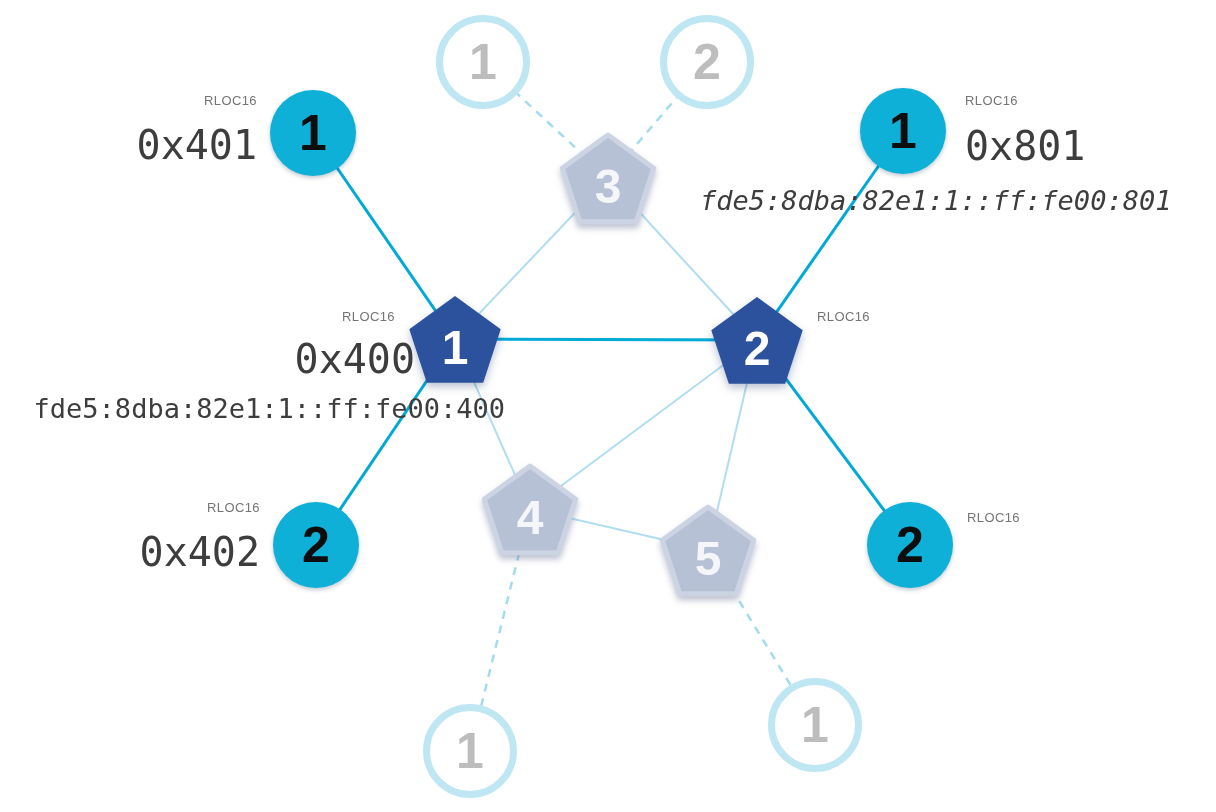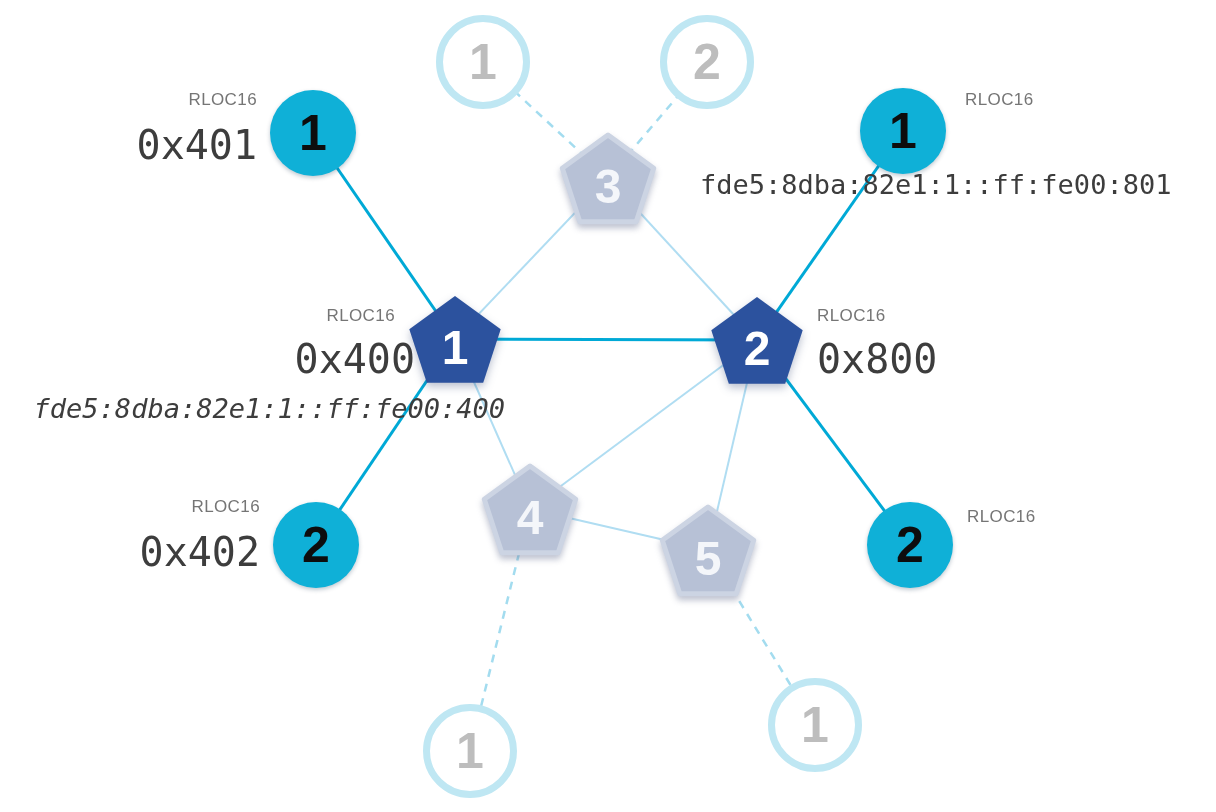--- a/index.html
+++ b/index.html
@@ -41,21 +41,21 @@
   .pentagon{width:100px;height:100px;}
   .pentagon svg{position:absolute;left:0;top:0;overflow:visible;}
   .pentagon .num{position:relative;font-size:48px;transform:translateY(4px);}
   .router-active{filter:drop-shadow(0 4px 4px rgba(30,50,100,.30));}
   .router-active polygon{fill:var(--router-fill);}
   .router-active .num{color:#ffffff;}
   .router-faded{filter:drop-shadow(0 4px 3px rgba(110,120,150,.45));}
   .router-faded polygon{fill:var(--faded-fill);stroke:var(--faded-stroke);stroke-width:5;stroke-linejoin:round;}
   .router-faded .num{color:#f4f6fa;}
 
-  .rloc-caption{position:absolute;font-size:17px;letter-spacing:.4px;color:var(--text-secondary);white-space:nowrap;}
+  .rloc-caption{position:absolute;font-size:13px;letter-spacing:.4px;color:var(--text-secondary);white-space:nowrap;}
   .rloc-value{position:absolute;font-family:"DejaVu Sans Mono",monospace;font-size:40px;color:var(--text-primary);white-space:nowrap;}
   .ipv6{position:absolute;font-family:"DejaVu Sans Mono",monospace;font-size:27px;color:var(--text-primary);white-space:nowrap;}
   .anchor-right{transform:translate(-100%,-50%);}
   .anchor-left{transform:translate(0,-50%);}
 </style>
 </head>
 <body>
 
 <div class="stage">
   <svg class="links" width="1216" height="812" viewBox="0 0 1216 812">
@@ -70,29 +70,29 @@
       <line x1="757" y1="340" x2="530" y2="509" class="link-faded"></line>
       <line x1="757" y1="340" x2="708" y2="550" class="link-faded"></line>
       <line x1="530" y1="509" x2="708" y2="550" class="link-faded"></line>
       <line x1="608" y1="178" x2="483" y2="62" class="link-dashed"></line>
       <line x1="608" y1="178" x2="707" y2="62" class="link-dashed"></line>
       <line x1="530" y1="509" x2="470" y2="751" class="link-dashed"></line>
       <line x1="708" y1="550" x2="815" y2="725" class="link-dashed"></line>
     </svg>
 <div class="rloc-caption anchor-right" style="left: 395px; top: 316px;">RLOC16</div>
     <div class="rloc-value anchor-right" style="left: 395px; top: 359px; margin-left: 20px;">0x400</div>
-    <div class="ipv6 anchor-right" style="left: 505px; top: 408px; font-style: italic;">fde5:8dba:82e1:1::ff:fe00:400</div>
+    <div class="ipv6 anchor-right" style="left: 505px; top: 408px;">fde5:8dba:82e1:1::ff:fe00:400</div>
     <div class="rloc-caption anchor-left" style="left: 817px; top: 316px;">RLOC16</div>
-    <div class="rloc-value anchor-left" style="left: 817px; top: 359px;">0x800</div>
     <div class="rloc-caption anchor-right" style="left: 257px; top: 100px;">RLOC16</div>
     <div class="rloc-value anchor-right" style="left: 257px; top: 145px;">0x401</div>
     <div class="rloc-caption anchor-right" style="left: 260px; top: 507px;">RLOC16</div>
     <div class="rloc-value anchor-right" style="left: 260px; top: 552px;">0x402</div>
     <div class="rloc-caption anchor-left" style="left: 965px; top: 100px;">RLOC16</div>
-    <div class="ipv6 anchor-left" style="left: 700px; top: 184px;">fde5:8dba:82e1:1::ff:fe00:801</div>
+    <div class="rloc-value anchor-left" style="left: 965px; top: 146px;">0x801</div>
+    <div class="ipv6 anchor-left" style="left: 700px; top: 200px; font-style: italic;">fde5:8dba:82e1:1::ff:fe00:801</div>
     <div class="rloc-caption anchor-left" style="left: 967px; top: 517px;">RLOC16</div>
     <div class="node pentagon router-active" style="left: 405px; top: 294px;">
       <svg width="100" height="100" viewBox="-50 -50 100 100">
         <polygon points="0,-48 45.7,-14.8 28.2,38.8 -28.2,38.8 -45.7,-14.8"></polygon>
       </svg>
       <span class="num">1</span>
     </div>
     <div class="node pentagon router-active" style="left: 707px; top: 295px;">
       <svg width="100" height="100" viewBox="-50 -50 100 100">
         <polygon points="0,-48 45.7,-14.8 28.2,38.8 -28.2,38.8 -45.7,-14.8"></polygon>

